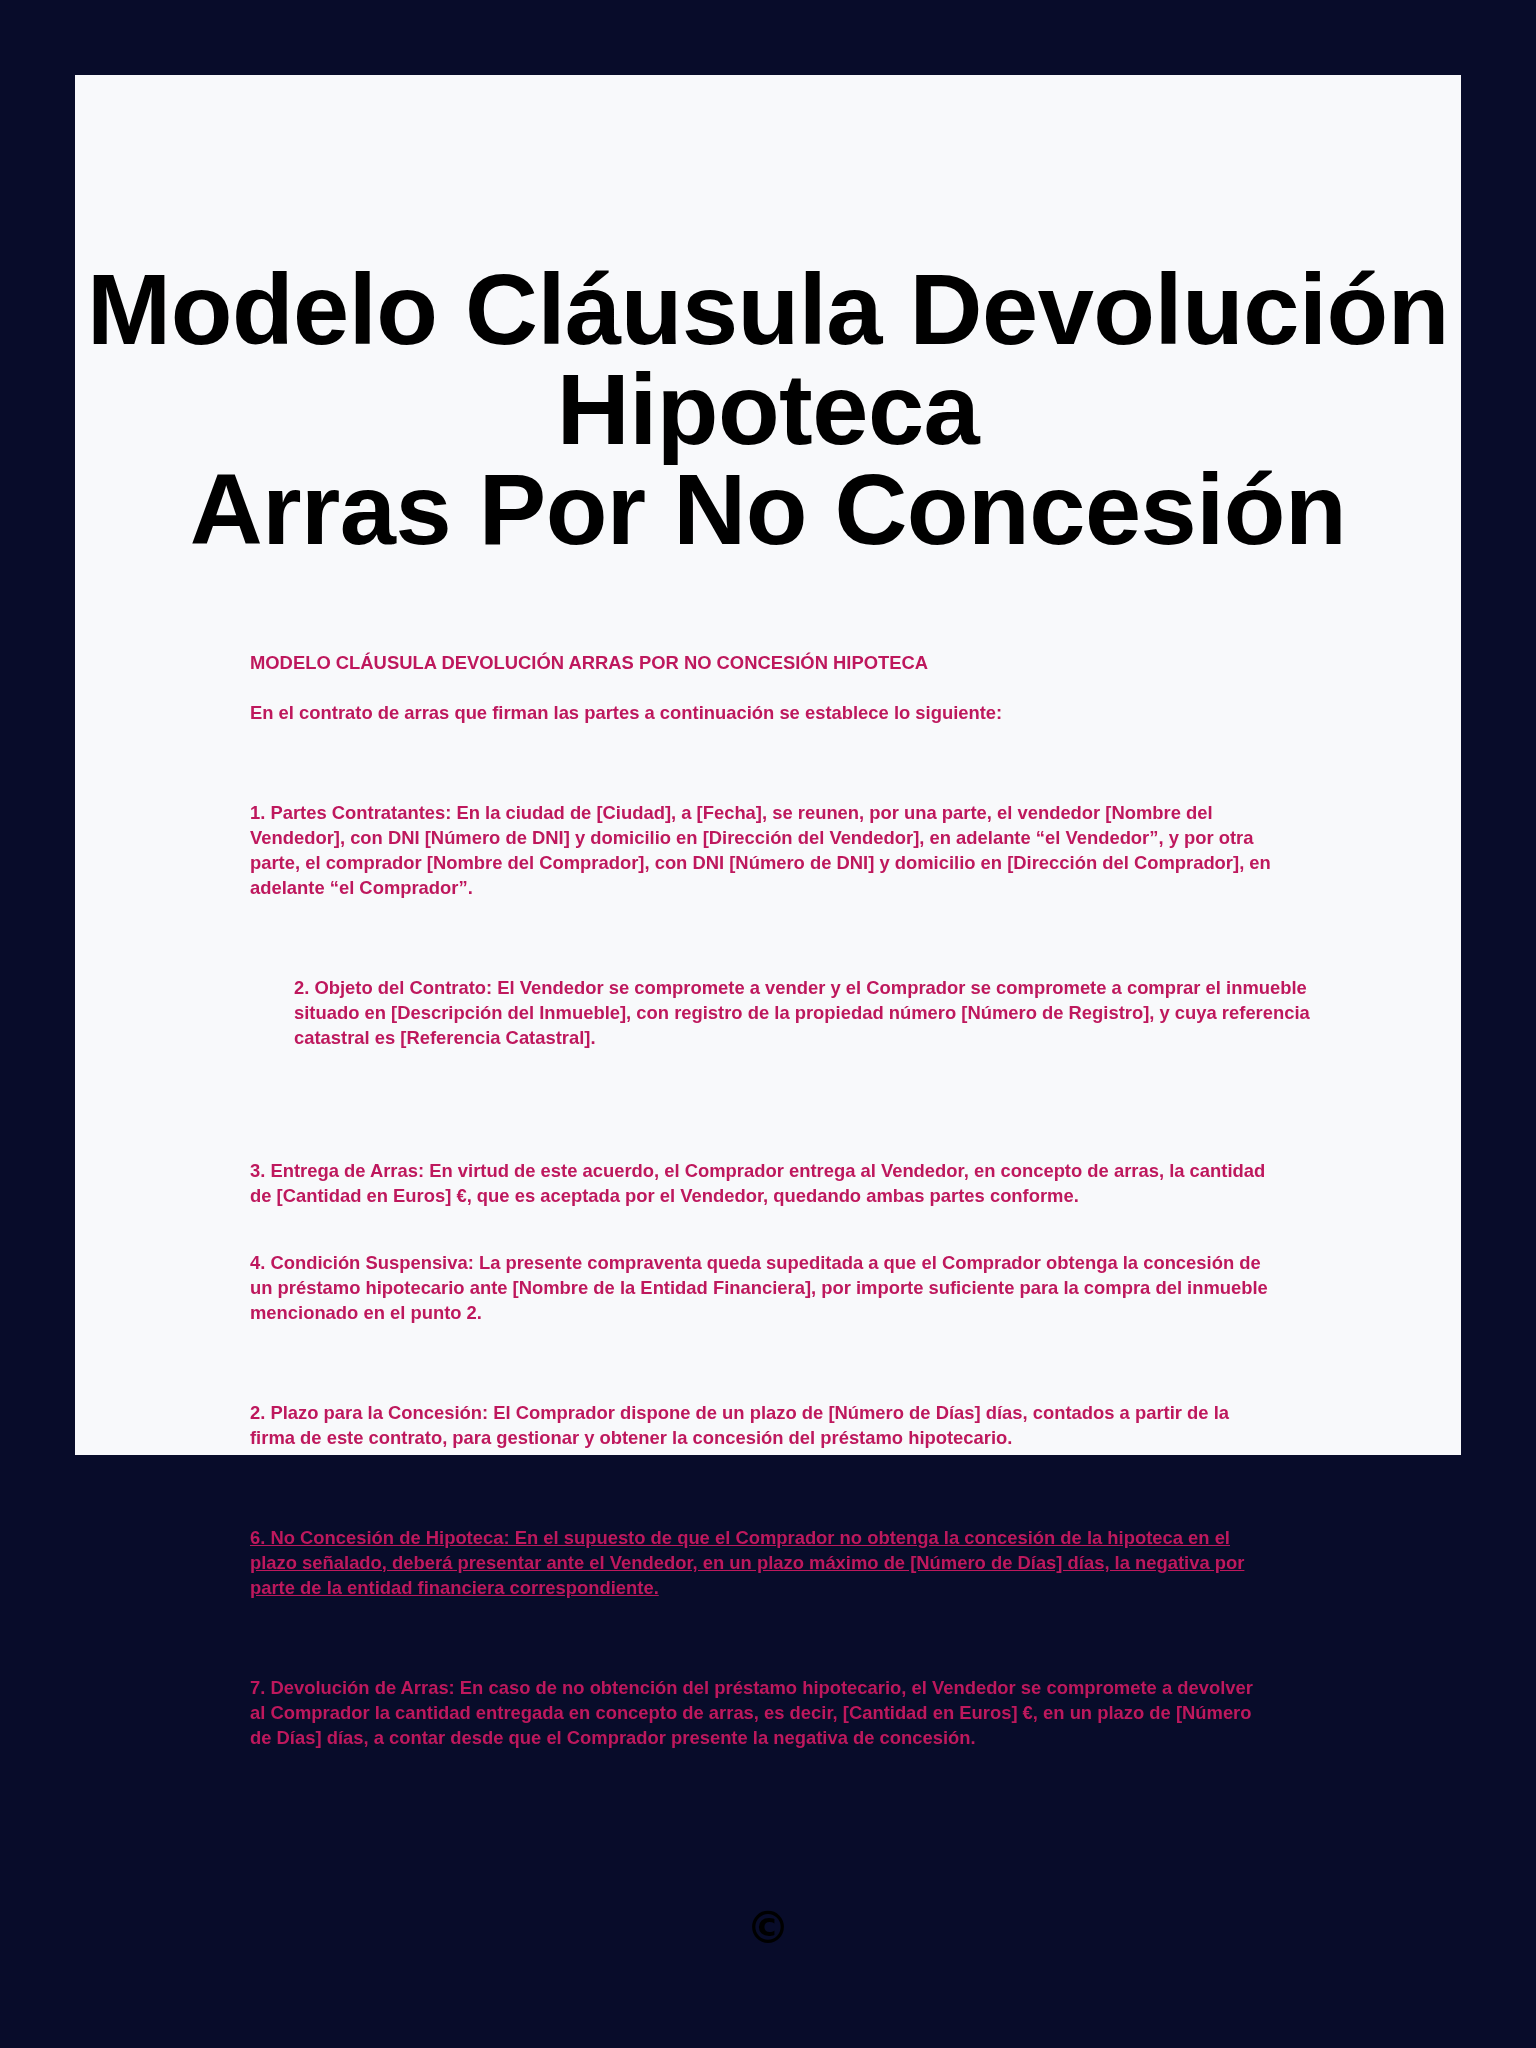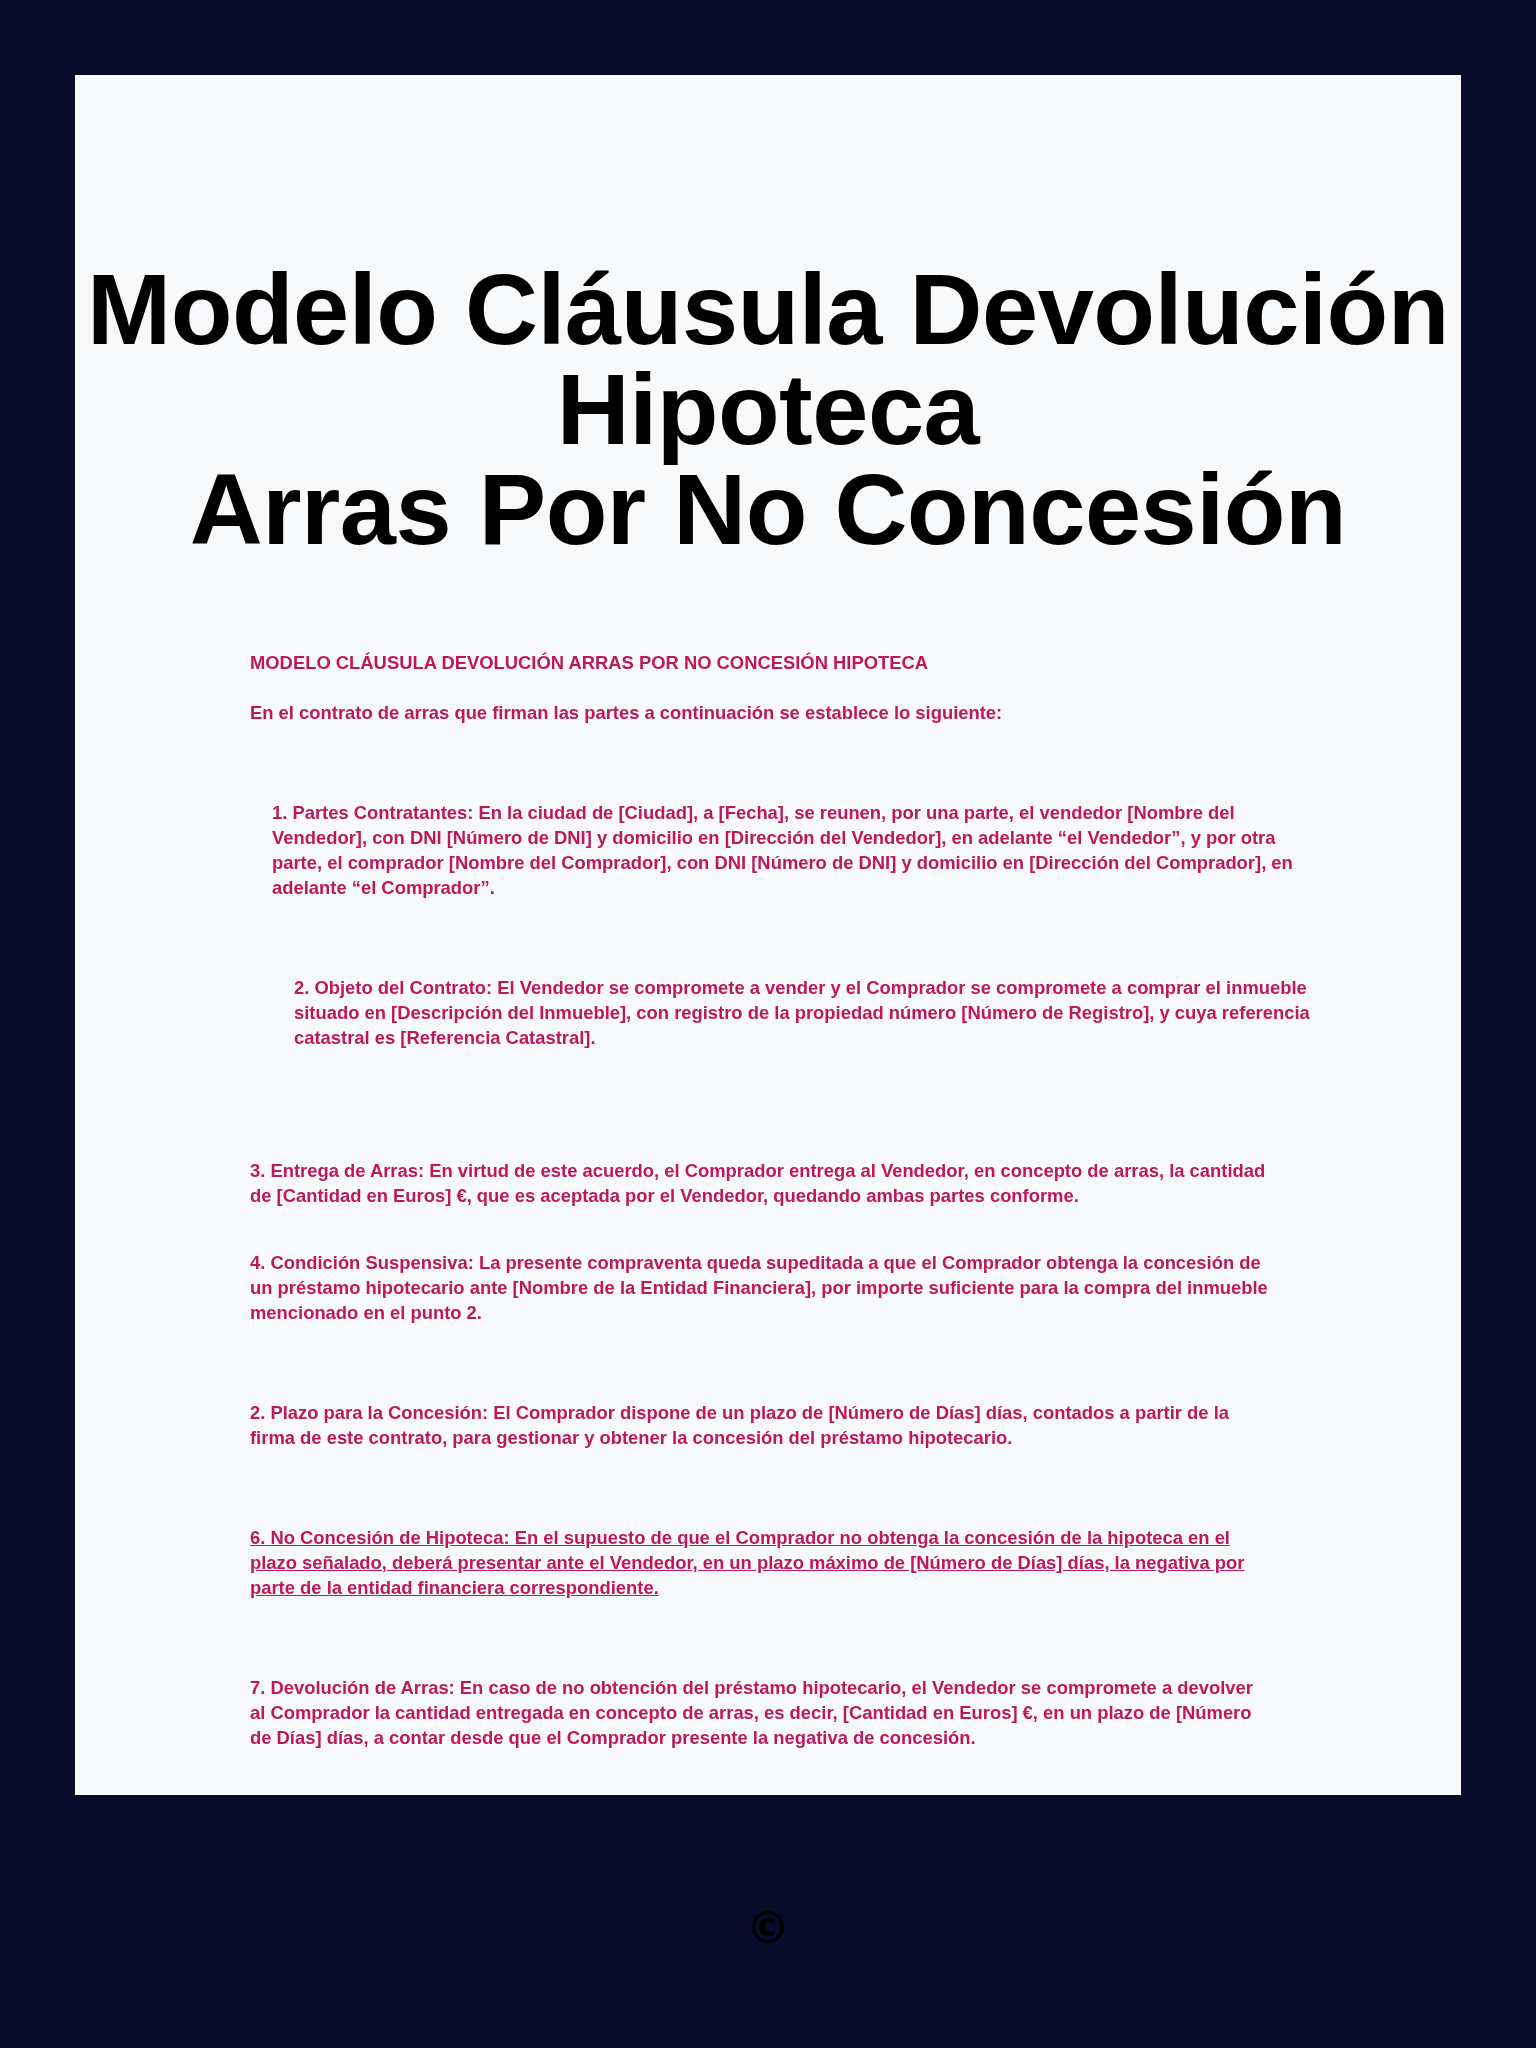--- a/index.html
+++ b/index.html
@@ -12,21 +12,21 @@
     background: #080c2a;
     position: relative;
     overflow: hidden;
     font-family: "Liberation Sans", sans-serif;
   }
   .page {
     position: absolute;
     left: 75px;
     top: 75px;
     width: 1386px;
-    height: 1720px;
+    height: 1380px;
     background: #f8f9fb;
   }
   .title {
     position: absolute;
     left: -20px;
     top: 184px;
     width: 1426px;
     margin: 0;
     text-align: center;
     font-family: "Liberation Sans", sans-serif;
@@ -52,21 +52,21 @@
     width: 1022px;
     margin: 0;
     font-family: "Liberation Sans", sans-serif;
     font-weight: bold;
     font-size: 18.4px;
     line-height: 25px;
     color: #be185d;
   }
   .heading { top: 575px; }
   .intro { top: 625px; }
-  .p1 { top: 725px; margin-left: 22px; }
+  .p1 { top: 725px; }
   .p2 { top: 900px; margin-left: 44px; }
   .p3 { top: 1083px; }
   .p4 { top: 1175px; }
   .p5 { top: 1325px; }
   .p6 { top: 1450px; text-decoration: underline; }
   .p7 { top: 1600px; }
   .copyright {
     position: absolute;
     left: 0;
     width: 1386px;

